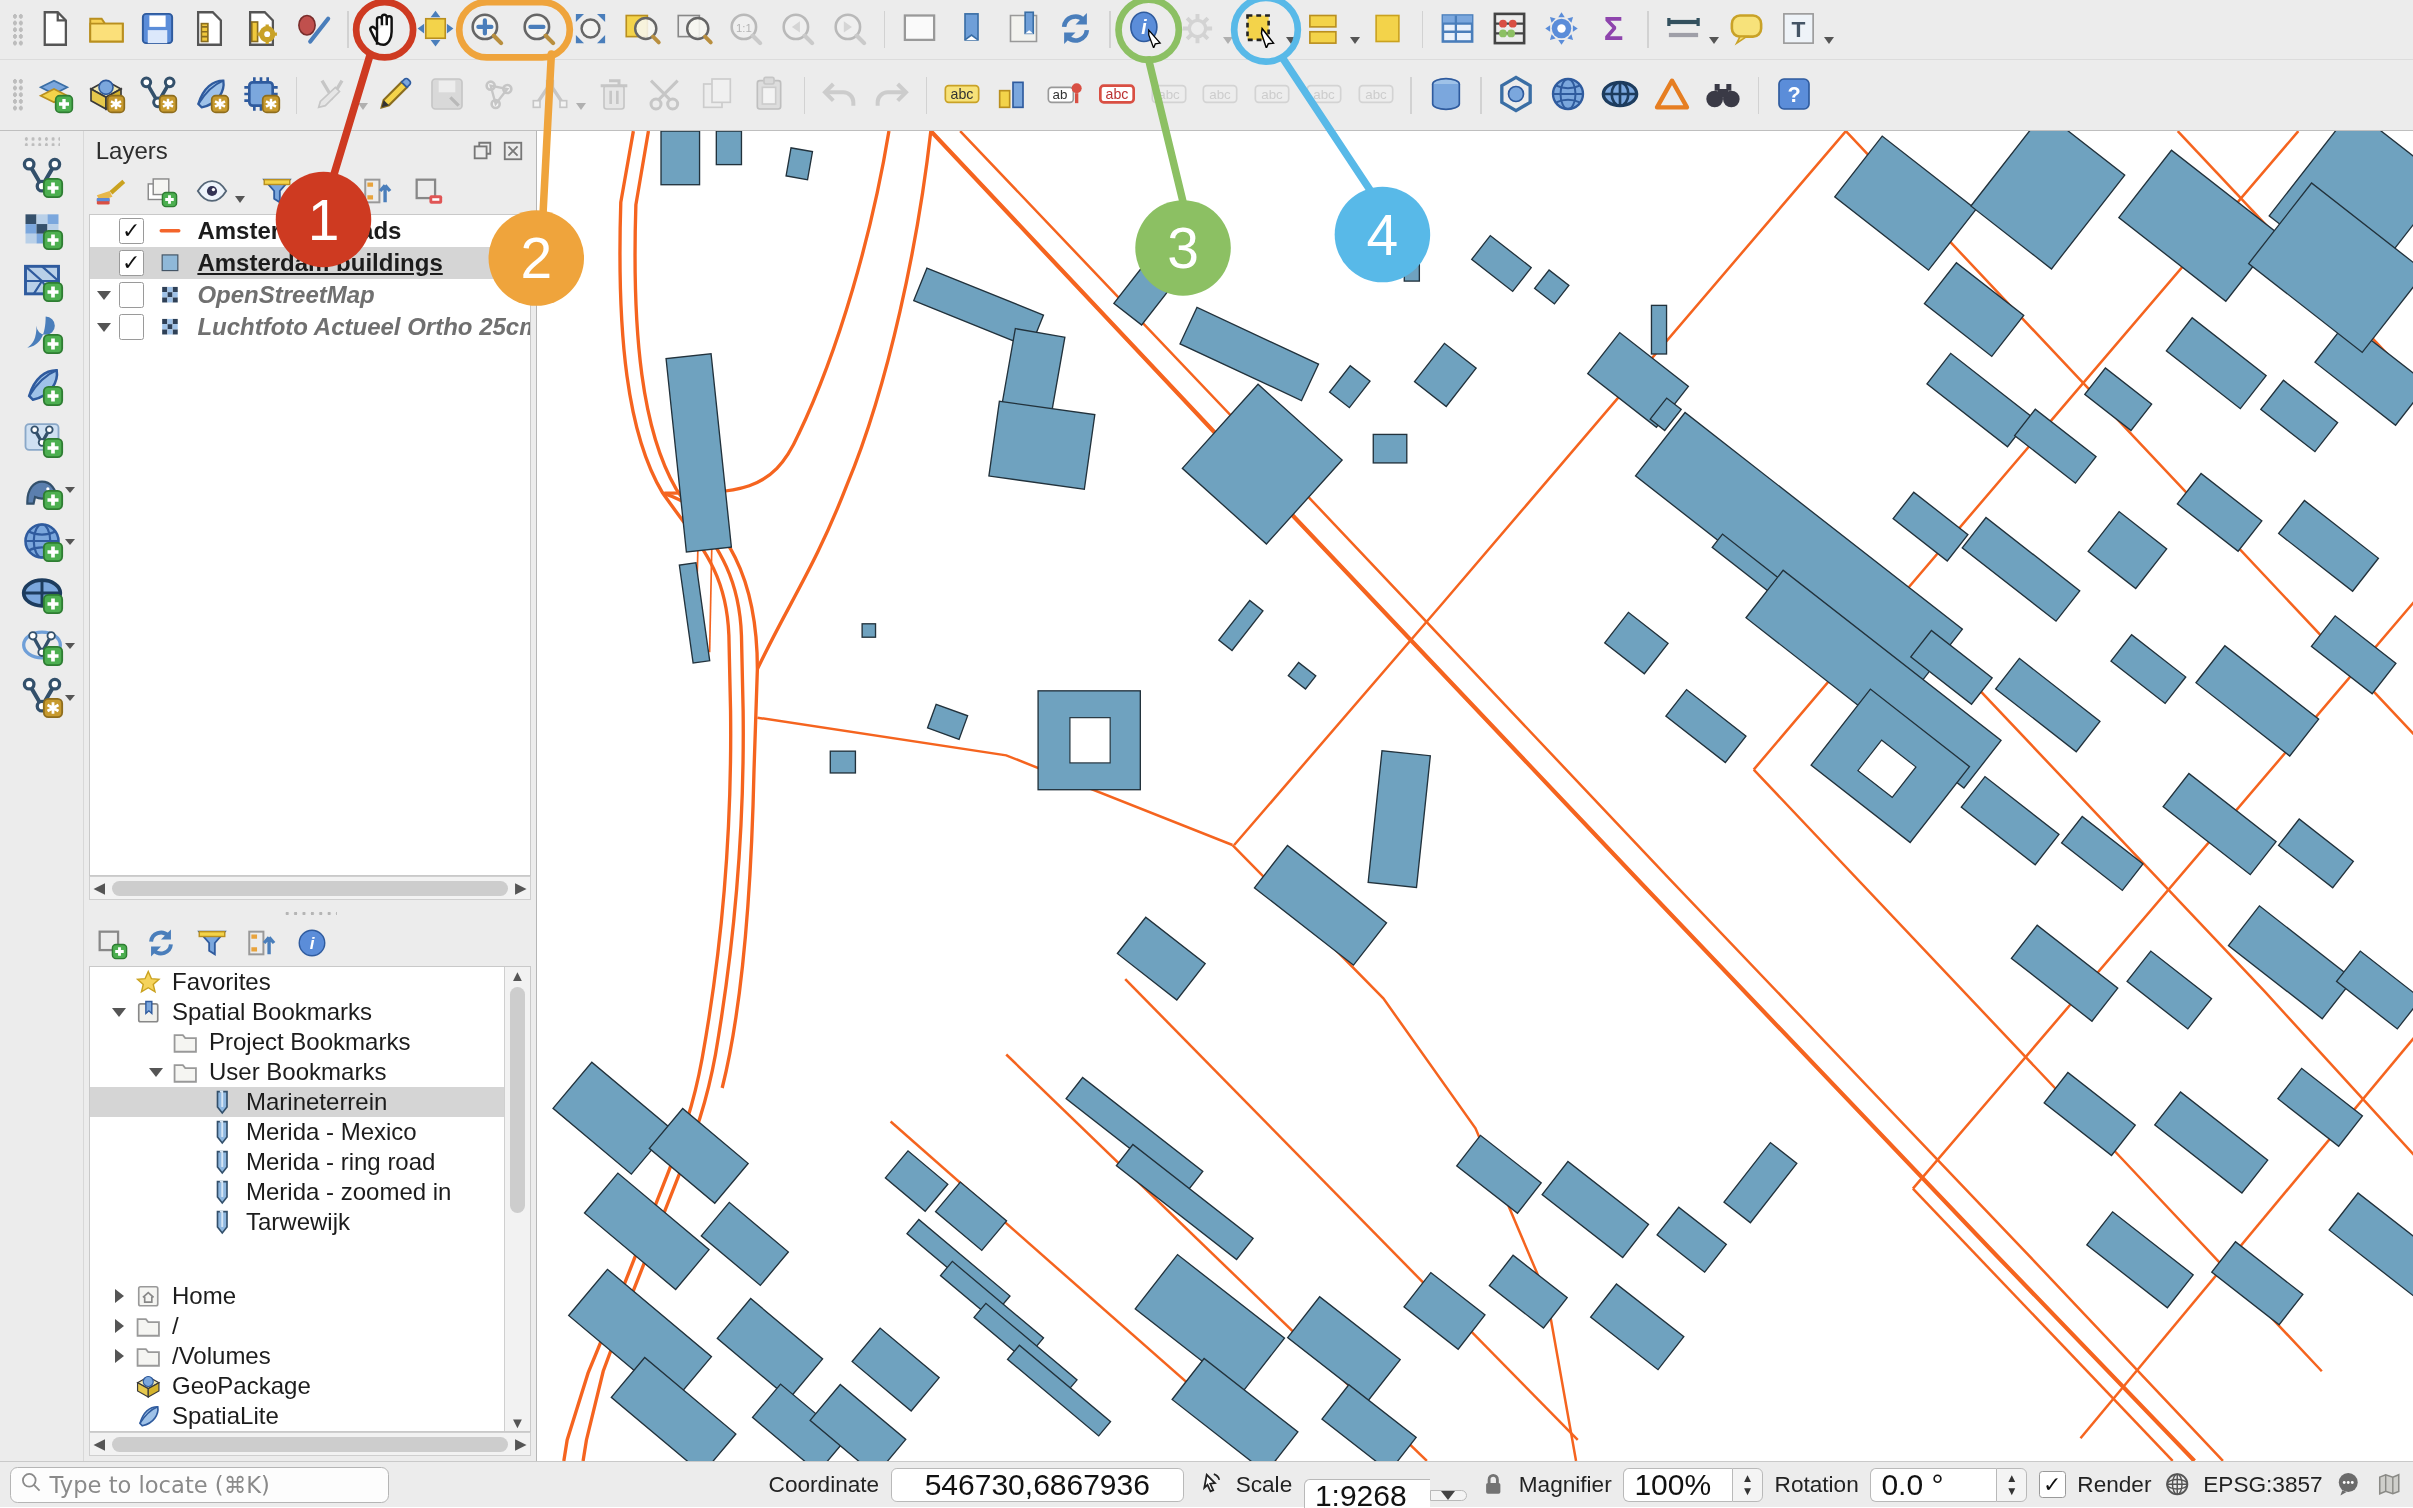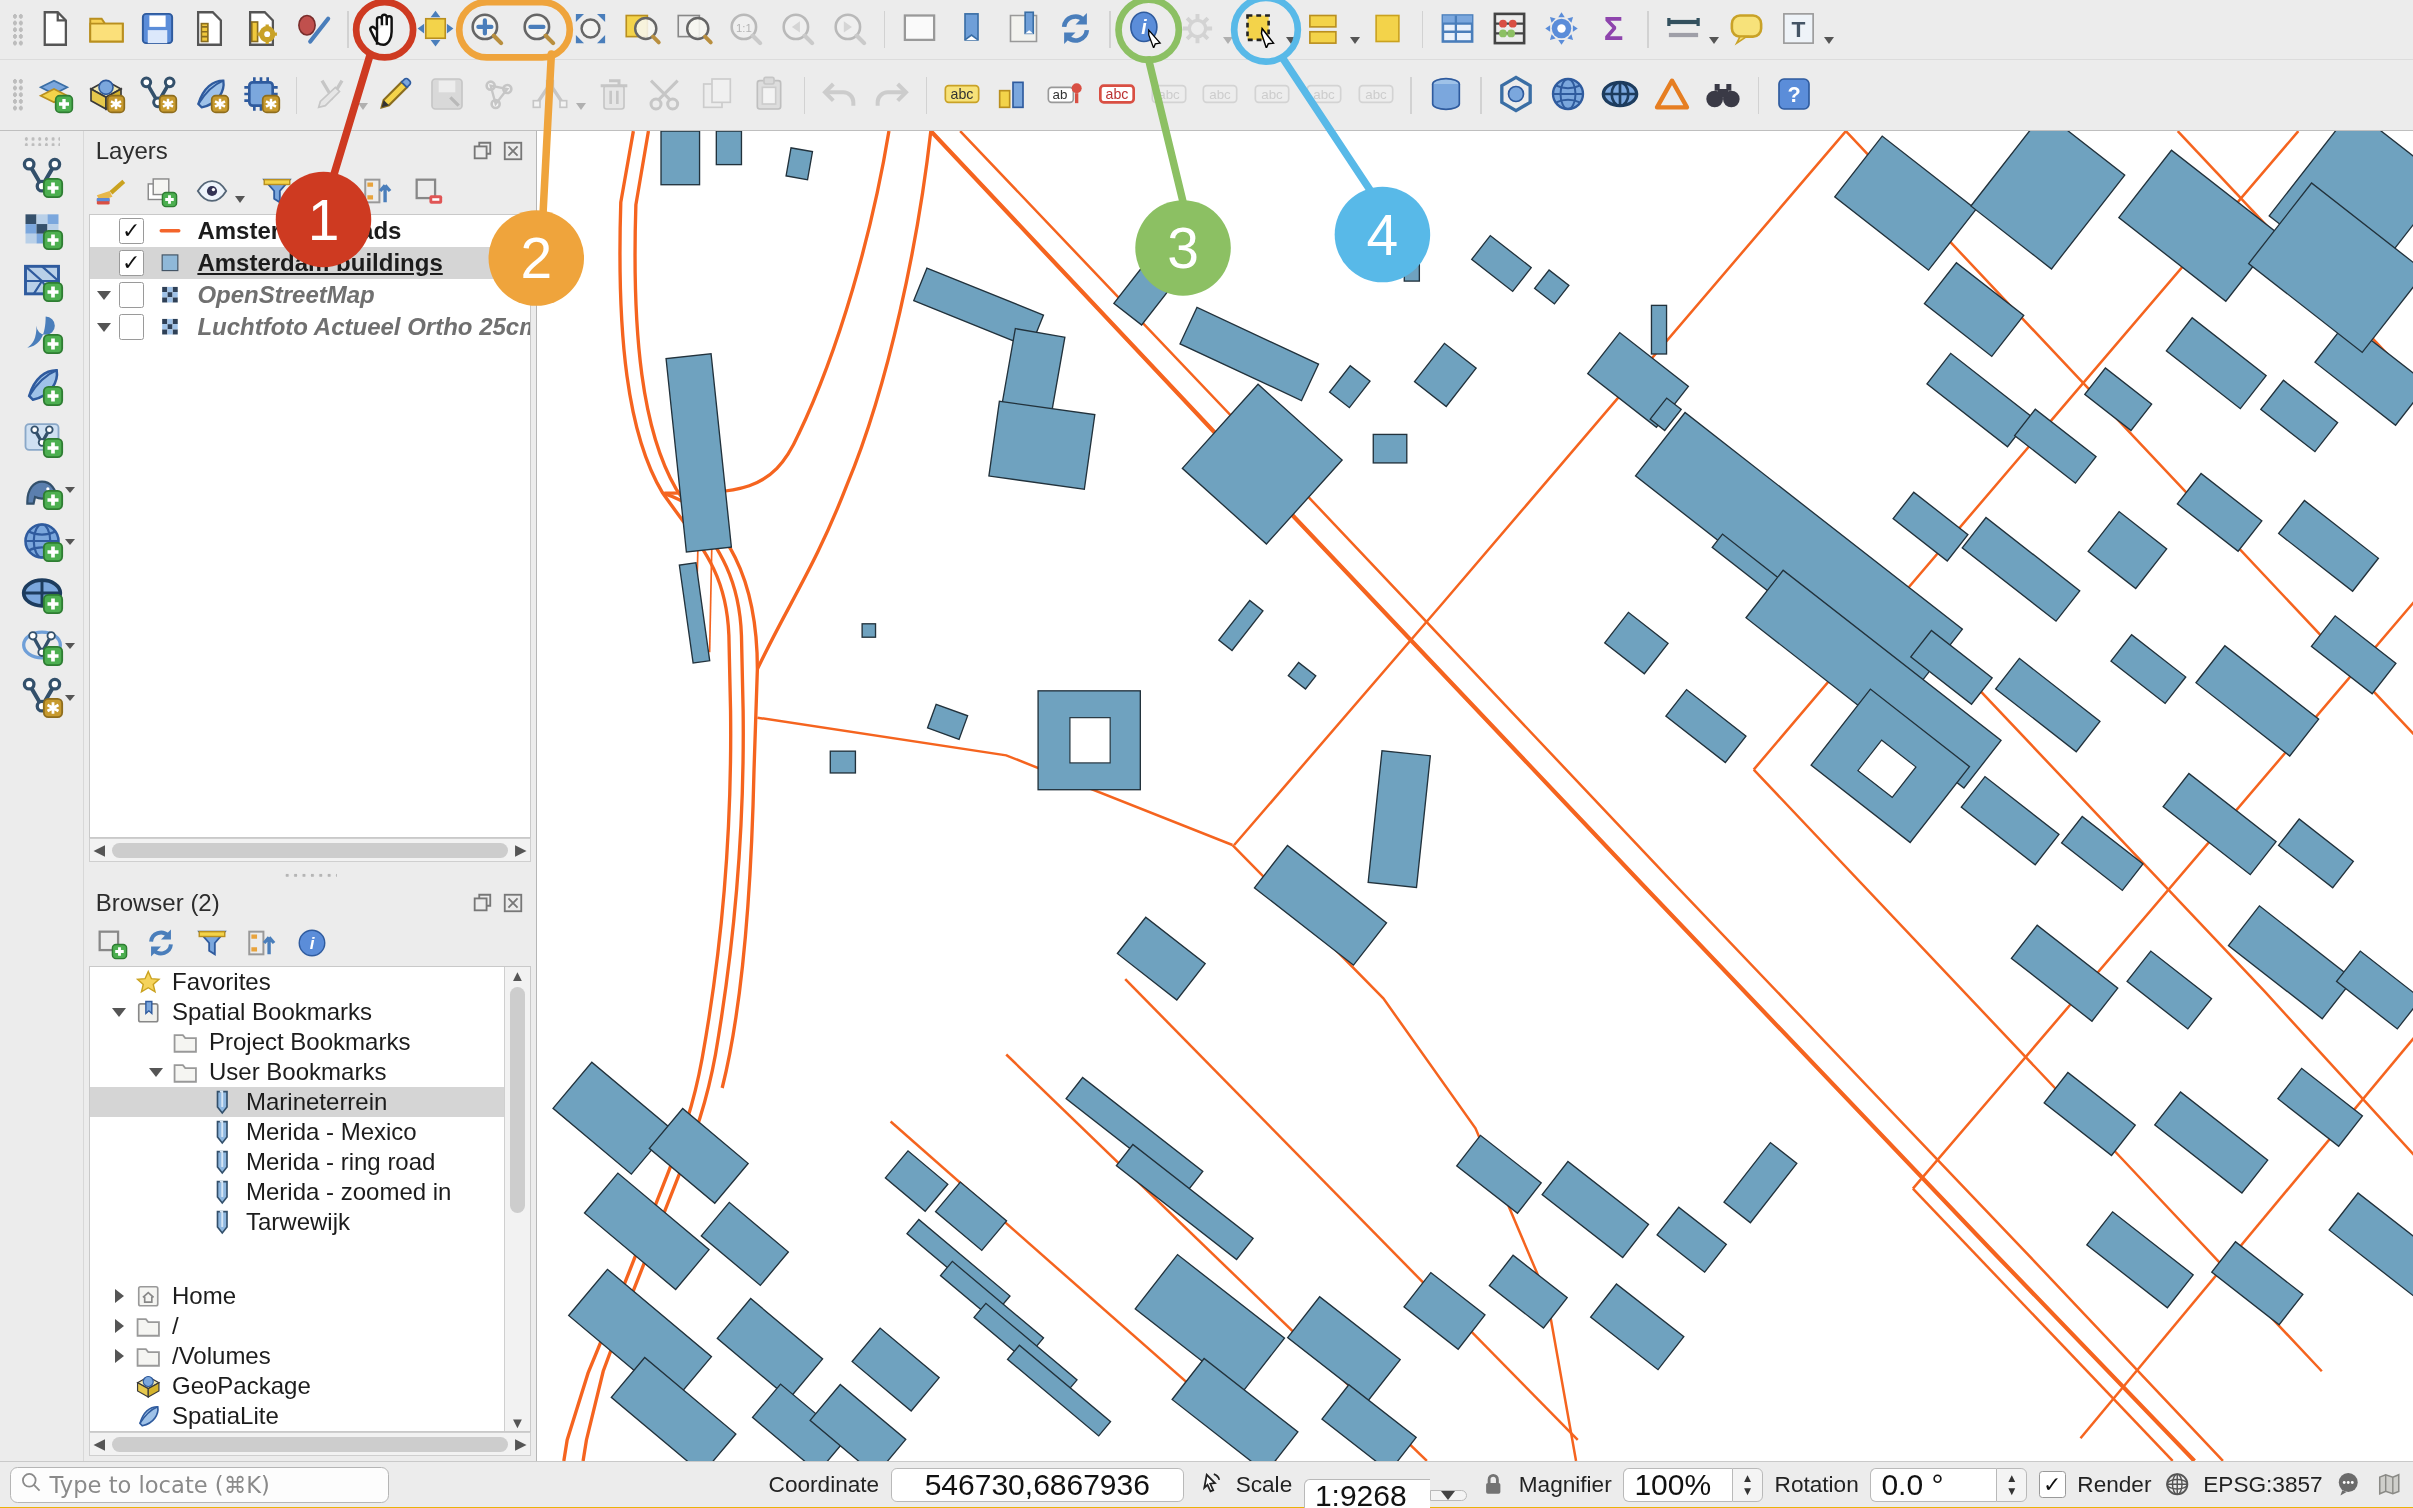--- a/index.html
+++ b/index.html
@@ -1,16 +1,16 @@
 <!DOCTYPE html>
 <html style="font-size:13.4px"><head>
 <meta charset="utf-8">
 <style>
   html,body{margin:0;padding:0;background:#e6e6e6;font-family:"Liberation Sans","DejaVu Sans",sans-serif;}
-  #stage{position:relative;width:2413px;height:1508px;overflow:hidden;background:#eab308;}
+  #stage{position:relative;width:2413px;height:1508px;overflow:hidden;background:#ffffff;}
   
   .toolbar{display:flex;align-items:center;background:#ececec;padding:0 6.7px;box-sizing:border-box;}
   #tb1{height:60px;border-bottom:0.8px solid #dcdcdc;}
   #tb2{height:71px;border-bottom:0.8px solid #bfbfbf;}
   .tbtn{position:relative;width:45px;height:45px;margin:0 3.4px;border-radius:5px;display:flex;align-items:center;justify-content:center;flex:0 0 auto;}
   .tbtn svg{width:39px;height:39px;}
   #tb2 .tbtn svg{width:40px;height:40px;}
   .tbtn.dis svg{filter:grayscale(1) opacity(.38);}
   .tsep{width:1.7px;height:37px;background:#d2d2d2;margin:0 8.4px;flex:0 0 auto;}
   .thandle{width:11.7px;height:34px;margin:0 5px;flex:0 0 auto;background-image:radial-gradient(#bdbdbd 2px,transparent 2.2px);background-size:5.9px 6.7px;}
@@ -803,36 +803,20 @@
             <span class="thumb"></span>
             <span class="sarrow">▶</span>
         </div>
       </div>
 
       <div class="splitter">
           <i></i>
         </div>
 
       <div id="browser-panel" style="display:flex;flex-direction:column;flex:1;">
-        <div class="paneltitle">
-          <span>Browser (2)</span>
-          <span class="sp"></span>
-          <span class="winbtn">
-              <svg viewBox="0 0 24 24">
-                <rect x="4" y="7" width="13" height="13" fill="none" stroke="#777" stroke-width="2"></rect>
-                <path d="M9 7V3h12v12h-4" fill="none" stroke="#777" stroke-width="2"></path>
-              </svg>
-            </span>
-          <span class="winbtn">
-              <svg viewBox="0 0 24 24">
-                <rect x="3" y="3" width="18" height="18" fill="none" stroke="#777" stroke-width="2"></rect>
-                <path d="M7 7l10 10M17 7L7 17" stroke="#777" stroke-width="2"></path>
-              </svg>
-            </span>
-        </div>
         <div class="panetools" id="browser-tools">
             <span class="pbtn">
               <span><svg viewBox="0 0 24 24">
                   <rect x="4" y="4" width="13" height="13" fill="none" stroke="#888" stroke-width="1.6"></rect>
                   <rect x="13" y="13" width="10" height="10" rx="2.5" fill="#4caf50" stroke="#2e7d32"></rect>
                   <path d="M18 15v6M15 18h6" stroke="#fff" stroke-width="2"></path>
                 </svg></span>
             </span>
             <span class="pbtn">
               <span><svg viewBox="0 0 24 24">

